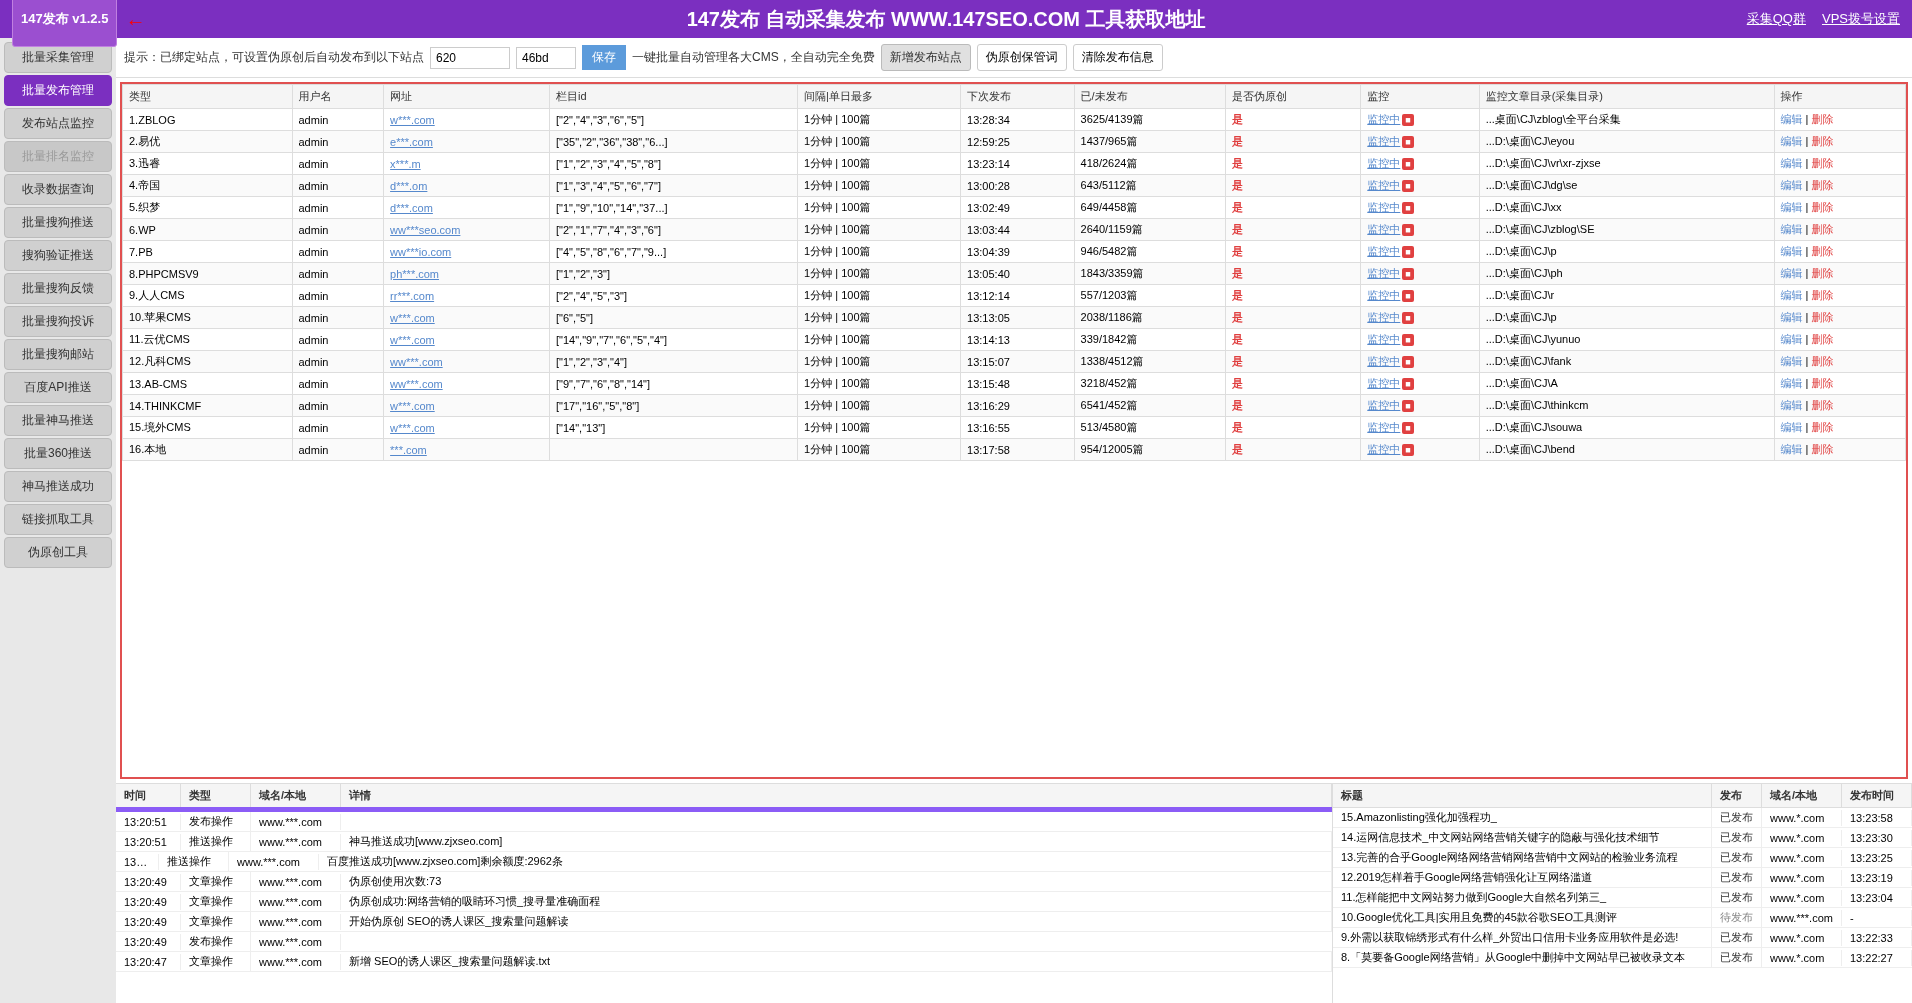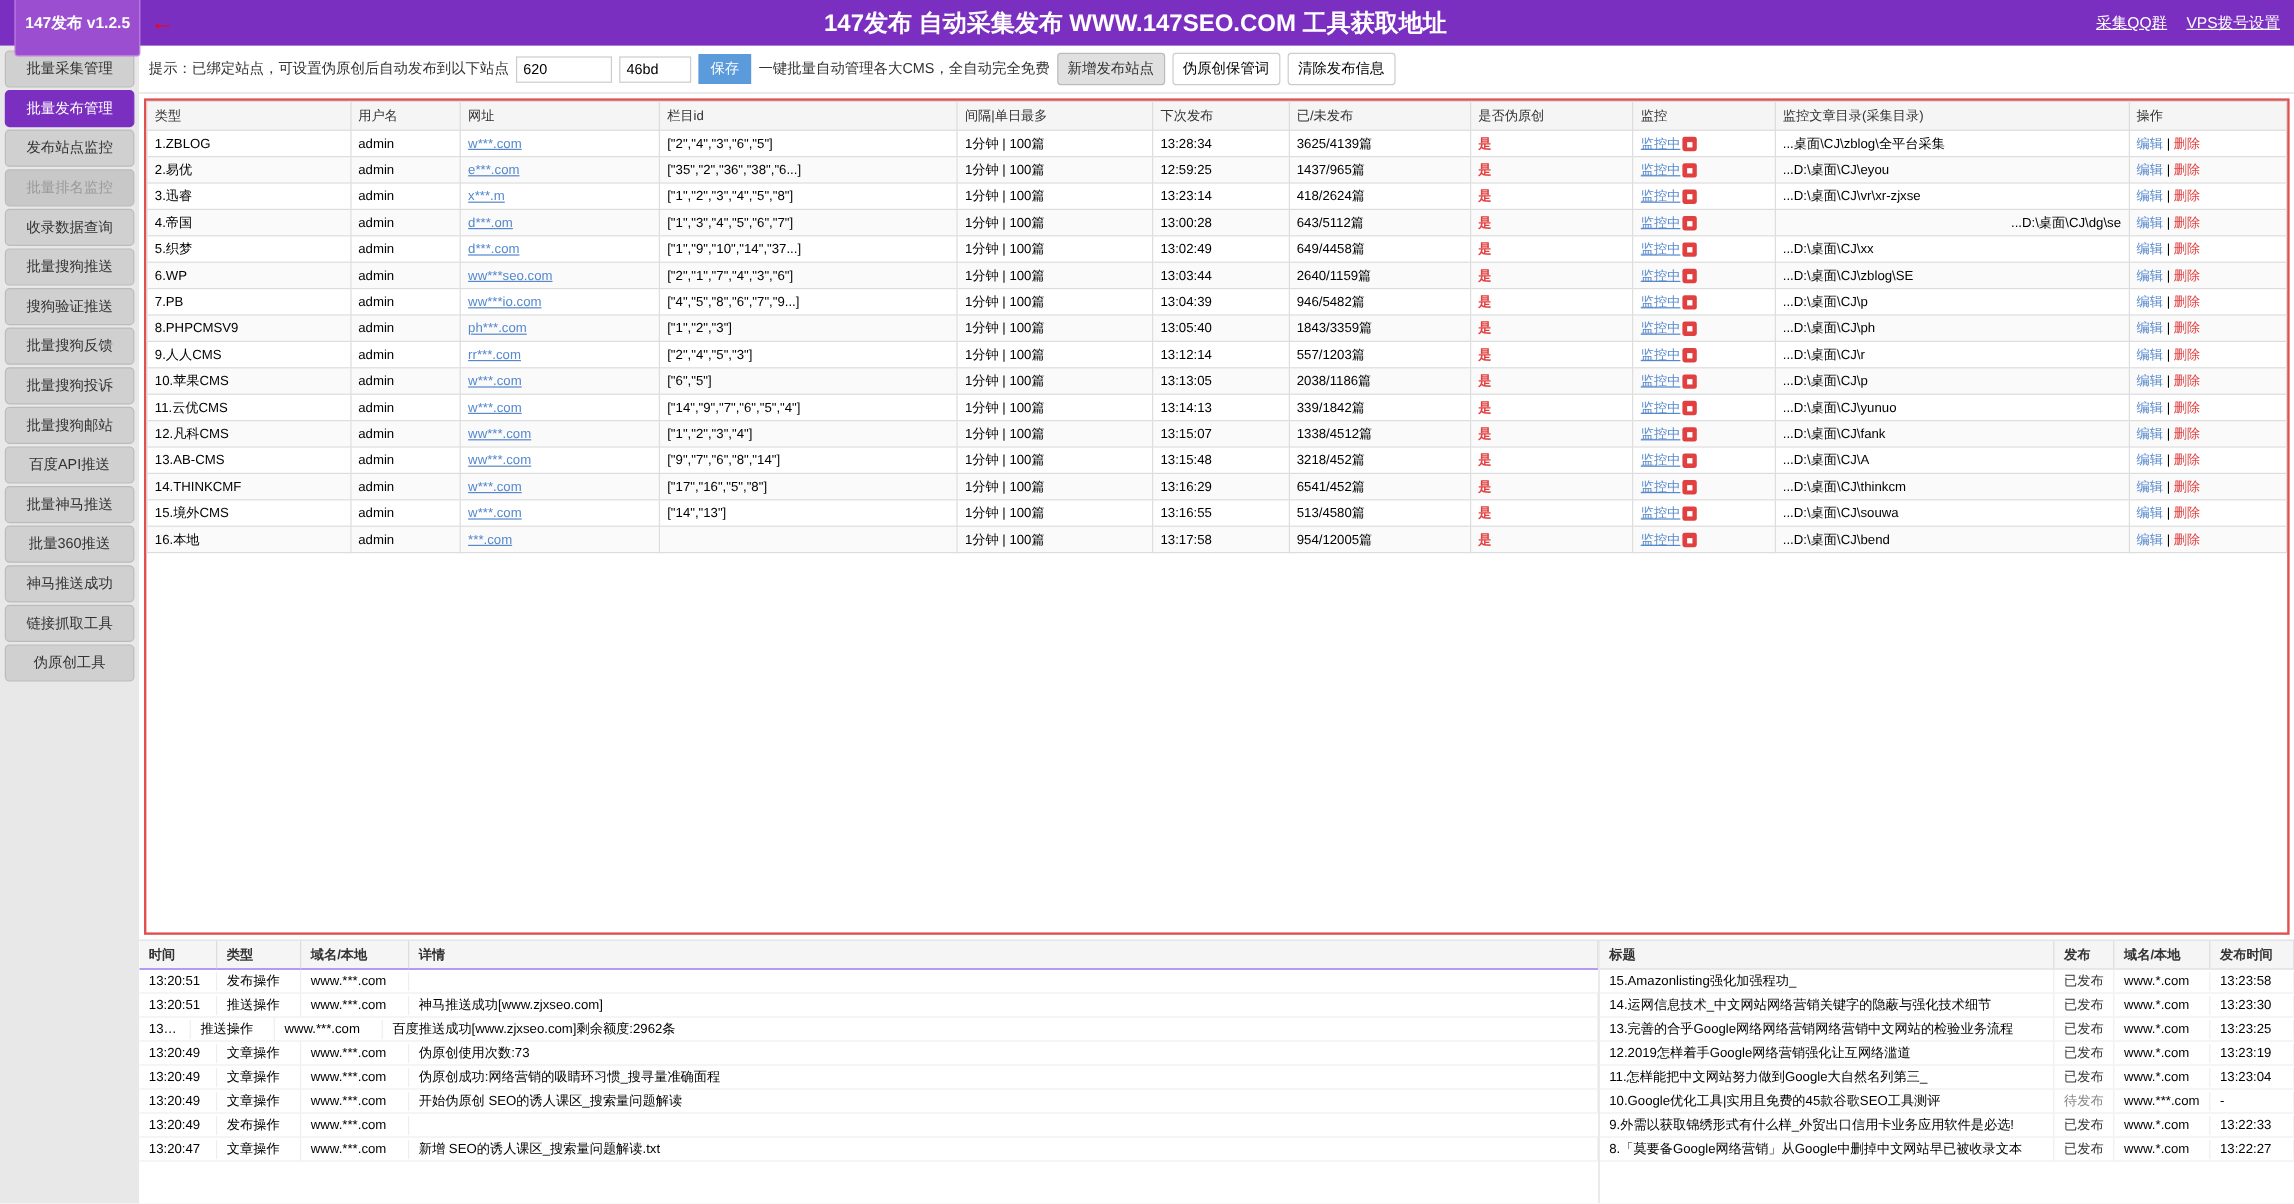--- a/index.html
+++ b/index.html
@@ -221,21 +221,21 @@
     }
     .log-panel {
       flex: 1;
       display: flex;
       flex-direction: column;
       overflow: hidden;
     }
     .log-header {
       display: flex;
       background: #f5f5f5;
-      border-bottom: 1px solid #8b5cf6;
+      border-bottom: 5px solid #8b5cf6;
     }
     .log-header-cell {
       padding: 4px 8px;
       border-right: 1px solid #ddd;
       font-size: 11px;
       font-weight: bold;
       color: #333;
     }
     .log-body {
       flex: 1;
@@ -406,21 +406,21 @@
             <tr>
               <td>4.帝国</td>
               <td>admin</td>
               <td style="color: rgb(85, 136, 204); text-decoration: underline;">d***.om</td>
               <td>["1","3","4","5","6","7"]</td>
               <td>1分钟 | 100篇</td>
               <td>13:00:28</td>
               <td>643/5112篇</td>
               <td><span class="is-pseudo">是</span></td>
               <td><span class="monitor-btn">监控中</span><span class="red-icon">■</span></td>
-              <td style="max-width: 180px; overflow: hidden; text-overflow: ellipsis; text-align: right;">...D:\桌面\CJ\dg\se</td>
+              <td style="max-width: 180px; overflow: hidden; text-overflow: ellipsis;">...D:\桌面\CJ\dg\se</td>
               <td><span class="edit-link">编辑</span> | <span class="del-link">删除</span></td>
             </tr>
             <tr>
               <td>5.织梦</td>
               <td>admin</td>
               <td style="color: rgb(85, 136, 204); text-decoration: underline;">d***.com</td>
               <td>["1","9","10","14","37...]</td>
               <td>1分钟 | 100篇</td>
               <td>13:02:49</td>
               <td>649/4458篇</td>

